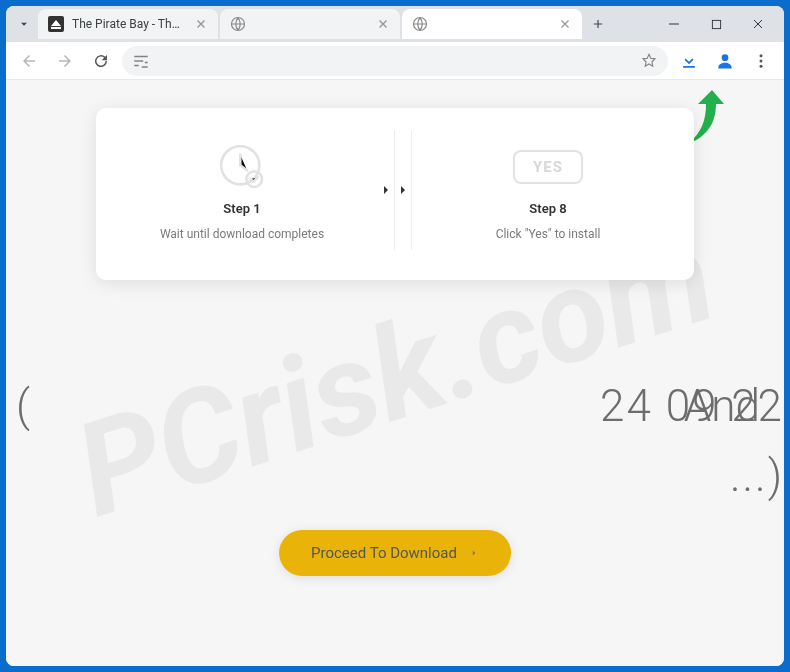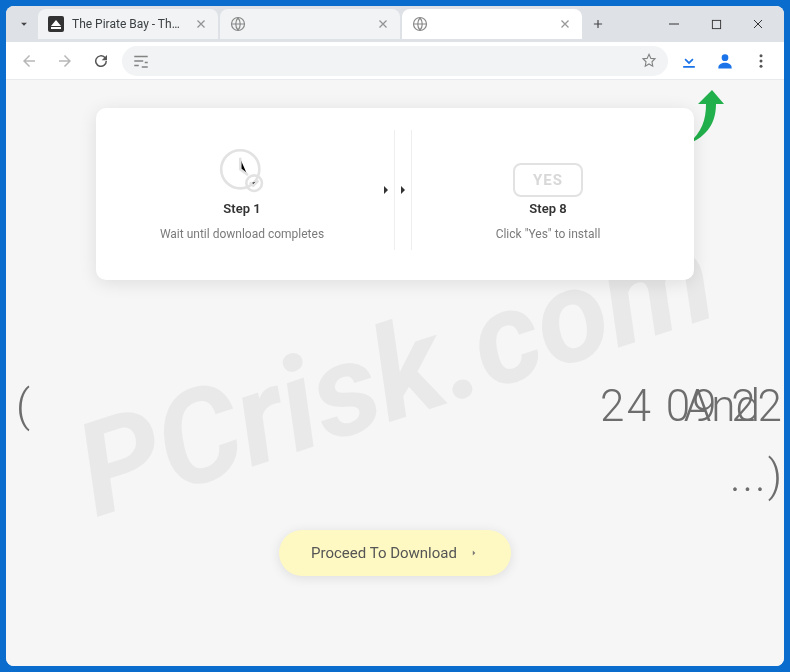--- a/index.html
+++ b/index.html
@@ -20,32 +20,32 @@
 .tbtn{width:30px;height:30px;display:flex;align-items:center;justify-content:center;cursor:pointer;border-radius:50%}
 .tbtn.dis{opacity:.35}
 .omnibox{flex:1;height:30px;background:#f1f3f4;border-radius:15px;display:flex;align-items:center;padding:0 10px;gap:6px}
 .omnibox .tune{width:18px;height:18px;opacity:.7}
 .omnibox input{border:none;background:transparent;flex:1;outline:none;font-size:13px}
 .star{width:18px;height:18px;opacity:.7}
 .content{flex:1;background:#f6f6f6;position:relative;overflow:hidden}
 .arrow{position:absolute;top:10px;right:60px;width:40px;height:55px}
 .card{position:absolute;top:28px;left:90px;right:90px;background:#fff;border-radius:10px;box-shadow:0 3px 18px rgba(0,0,0,.1);padding:22px 10px 30px;display:flex;align-items:center}
 .step{flex:1;text-align:center;padding:0 10px}
-.step-icon{height:60px;display:flex;align-items:flex-end;justify-content:center;margin-bottom:4px}
+.step-icon{height:60px;display:flex;align-items:center;justify-content:center;margin-bottom:4px}
 .step-title{font-size:13px;font-weight:600;color:#333;margin-bottom:10px}
 .step-desc{font-size:12px;color:#7b7b7b;line-height:1.4}
 .chev{width:16px;color:#333;flex-shrink:0}
 .vsep{width:1px;height:120px;background:#eee;flex-shrink:0}
 .bigtxt{position:absolute;width:100%;text-align:right;font-size:44px;color:#6d6d6d;font-weight:300;letter-spacing:2px}
 .bigtxt.r1{top:300px}
 .bigtxt.r2{top:370px}
 .paren{position:absolute;top:300px;font-size:44px;color:#6d6d6d;font-weight:300}
 .paren.l{left:10px}
 .paren.r{right:24px}
-.proceed{position:absolute;left:50%;transform:translateX(-50%);top:450px;background:#fef9c3;border:none;border-radius:24px;padding:14px 32px;font-size:15px;color:#555;box-shadow:0 2px 12px rgba(0,0,0,.1);cursor:pointer;display:flex;align-items:center;gap:12px}
+.proceed{position:absolute;left:50%;transform:translateX(-50%);top:450px;background:#eab308;border:none;border-radius:24px;padding:14px 32px;font-size:15px;color:#555;box-shadow:0 2px 12px rgba(0,0,0,.1);cursor:pointer;display:flex;align-items:center;gap:12px}
 .wm{position:absolute;inset:0;display:flex;align-items:center;justify-content:center;pointer-events:none;opacity:.06;font-size:130px;font-style:italic;font-weight:700;color:#333;transform:rotate(-18deg)}
 .yesbox{border:2px solid #e2e2e2;border-radius:8px;padding:6px 18px;color:#d8d8d8;font-weight:700;font-size:15px;letter-spacing:1px}
 </style>
 </head>
 <body>
 
 <div class="window">
   <div class="tabbar">
     <div class="tab-dropdown">
       <svg width="14" height="14" viewBox="0 0 24 24">

